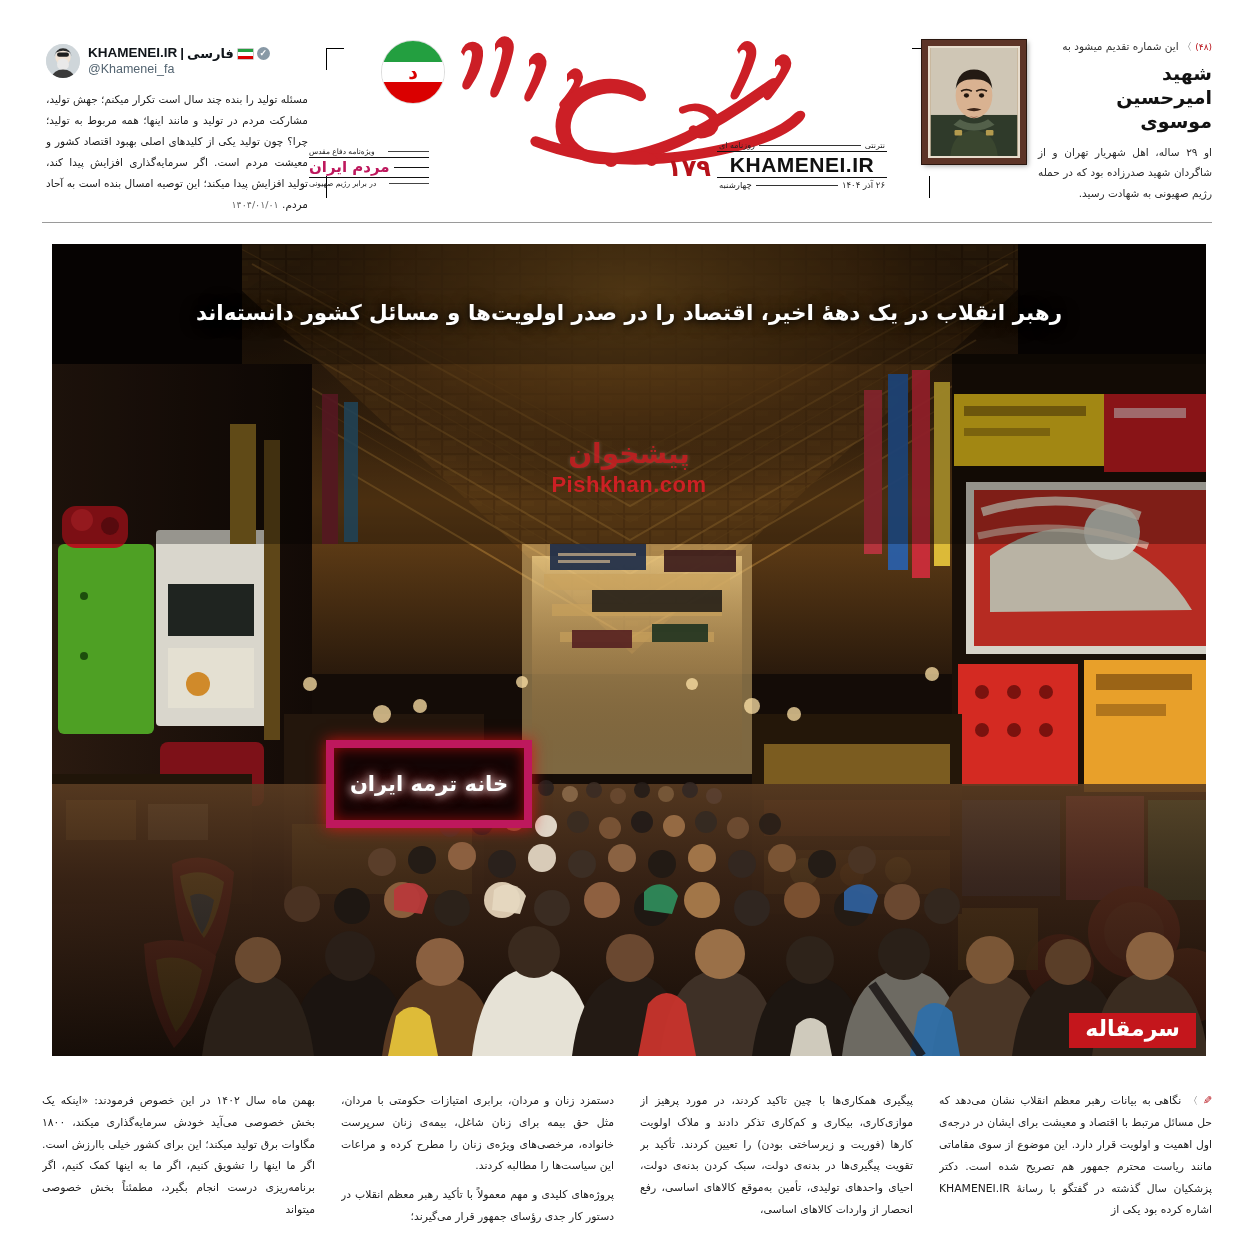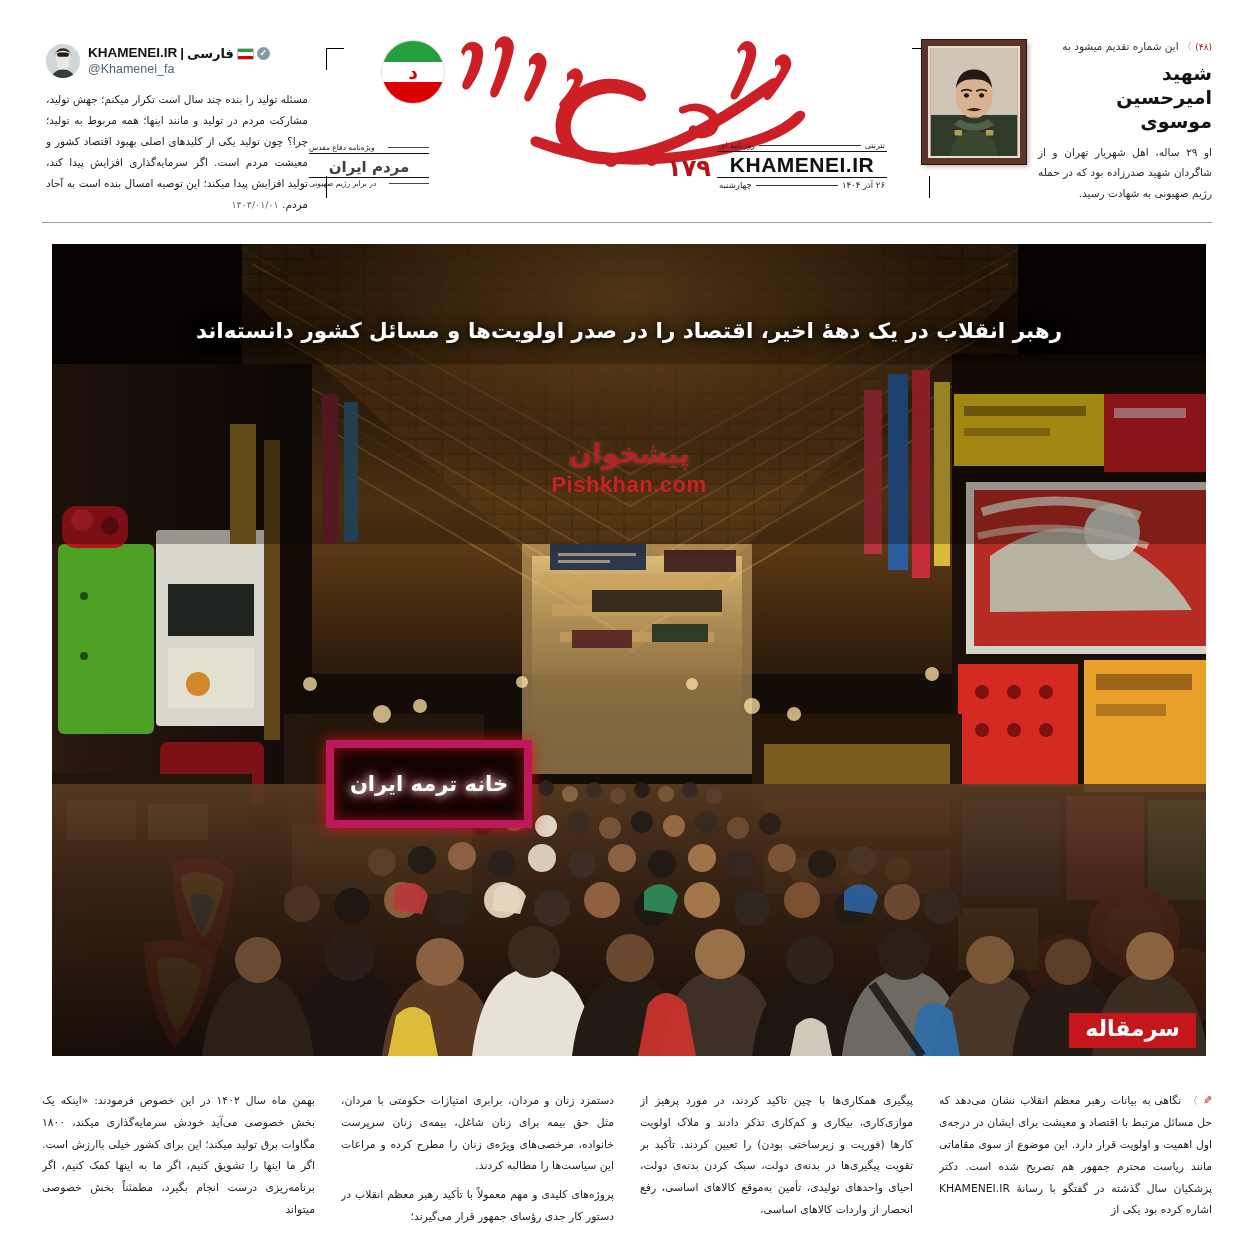--- a/index.html
+++ b/index.html
@@ -143,24 +143,24 @@
     position:absolute;
     bottom:16px;left:-58px;
     width:120px;text-align:center;direction:rtl;
   }
   .sp-line{
     font-size:7.5px;color:#222;
     display:flex;align-items:center;gap:13px;justify-content:space-between;
   }
   .sp-line .rule{flex:1;height:1px;background:#444;}
   .sp-main{
-    font-size:15px;font-weight:bold;color:#404040;line-height:1.15;
+    font-size:15px;font-weight:bold;color:#be185d;line-height:1.15;
     border-top:1.2px solid #111;border-bottom:1.2px solid #111;
     padding:1px 0;margin:1px 0;
-    display:flex;align-items:center;gap:4px;justify-content:center;flex-direction:column;
+    display:flex;align-items:center;gap:4px;justify-content:center;
   }
   .sp-main .rule{flex:1;height:1px;background:#111;}
 
   
   .tweet{
     position:absolute;
     top:44px;left:42px;
     width:262px;
     direction:rtl;
   }
@@ -216,21 +216,21 @@
     width:1154px;height:812px;
     overflow:hidden;
     background:#140d08;
   }
   .hero-img{position:absolute;inset:0;}
   .hero-svg{display:block;width:100%;height:100%;}
 
   .hero-overlay{
     position:absolute;left:0;right:0;top:0;
     text-align:center;direction:rtl;
-    padding-top:72px;
+    padding-top:54px;
     pointer-events:none;
   }
   .kicker{
     font-size:21.5px;
     font-weight:bold;
     color:#ffffff;
     text-shadow:0 1px 6px rgba(0,0,0,.9),0 0 18px rgba(0,0,0,.8);
     line-height:1.4;
     letter-spacing:0;
   }

